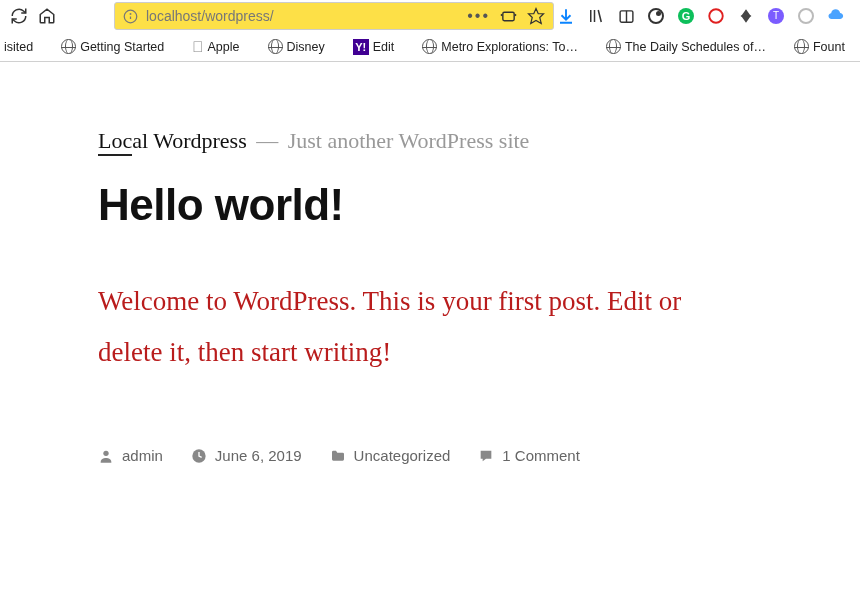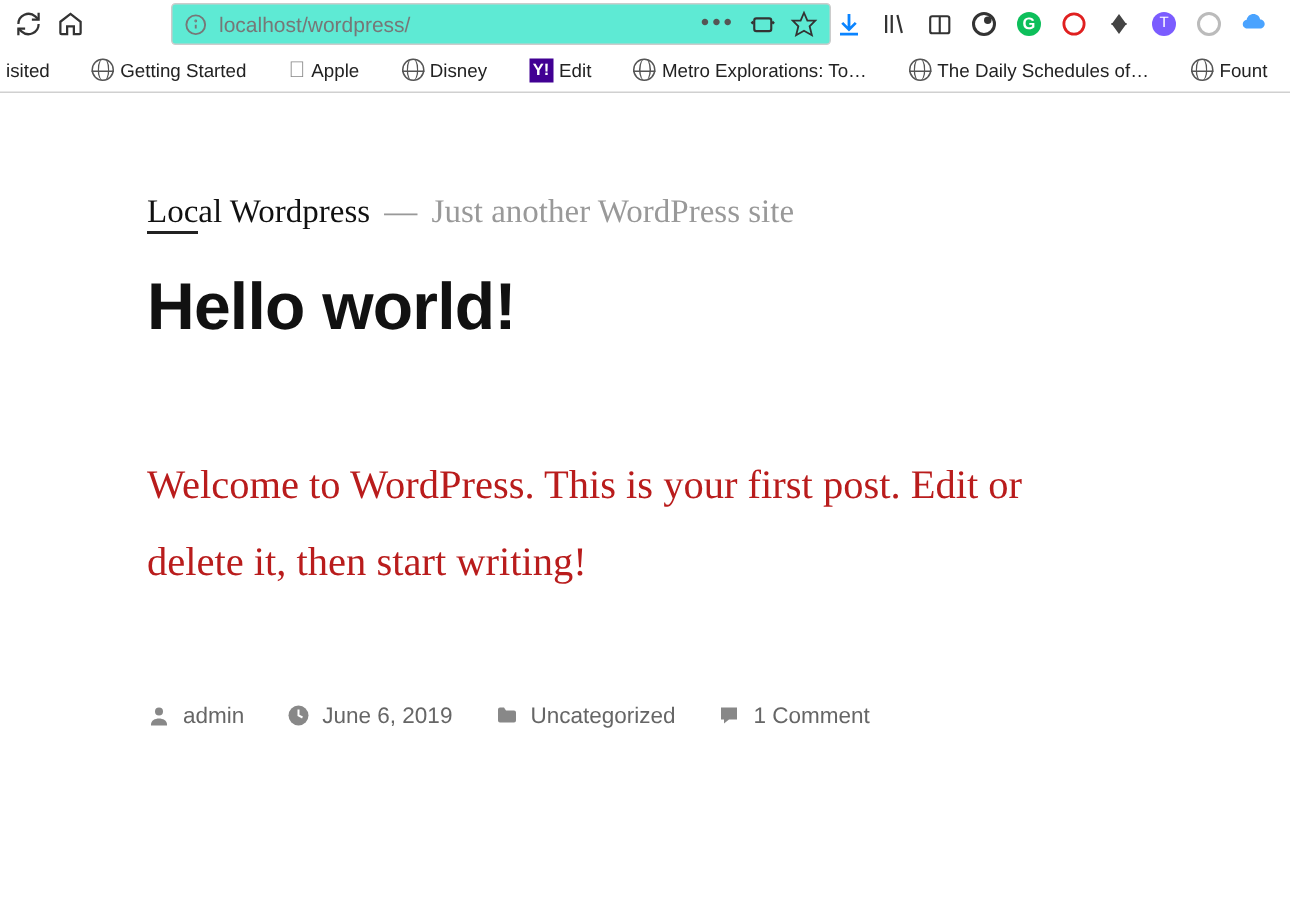--- a/index.html
+++ b/index.html
@@ -1,21 +1,21 @@
 <!DOCTYPE html>
 <html><head>
   <meta charset="utf-8">
   <style>
     * { margin: 0; padding: 0; box-sizing: border-box; }
     body { font-family: "Segoe UI", Arial, sans-serif; background: #fff; width: 860px; }
 
     
     .chrome-top { height: 32px; display: flex; align-items: center; padding: 0 6px; gap: 2px; }
     .nav-icon { width: 28px; height: 28px; display: flex; align-items: center; justify-content: center; color: #333; cursor: pointer; }
-    .url-bar { flex: 0 0 440px; height: 28px; border: 1px solid #ccc; border-radius: 3px; display: flex; align-items: center; margin-left: 52px; padding: 0 8px; gap: 8px; background: #5eead4; }
+    .url-bar { flex: 0 0 440px; height: 28px; border: 1px solid #ccc; border-radius: 3px; display: flex; align-items: center; margin-left: 52px; padding: 0 8px; gap: 8px; background: #fde047; }
     .url-text { color: #777; font-size: 14px; flex: 1; }
     .url-right { display: flex; align-items: center; gap: 10px; color: #555; }
     .tool-icons { display: flex; align-items: center; gap: 10px; margin-left: auto; padding-right: 8px; }
     .tool-ic { width: 20px; height: 20px; display: flex; align-items: center; justify-content: center; }
     .dot { width: 16px; height: 16px; border-radius: 50%; display: inline-block; }
 
     
     .bookmarks { height: 30px; border-bottom: 1px solid #d0d0d0; display: flex; align-items: center; padding: 0 4px; gap: 28px; font-size: 12.5px; color: #222; overflow: hidden; }
     .bm { display: flex; align-items: center; gap: 4px; cursor: pointer; white-space: nowrap; }
     .globe { width: 15px; height: 15px; border: 1.2px solid #555; border-radius: 50%; position: relative; flex-shrink: 0; }
@@ -25,25 +25,25 @@
     .yahoo { width: 16px; height: 16px; background: #410093; color: #fff; font-size: 11px; font-weight: bold; display: flex; align-items: center; justify-content: center; }
 
     
     .page { padding: 66px 0 0 98px; max-width: 730px; }
     .site-header { font-family: Georgia, "Times New Roman", serif; font-size: 22px; }
     .site-title { color: #111; font-weight: 400; }
     .site-tagline-dash { color: #999; margin: 0 4px; }
     .site-tagline { color: #999; }
 
     .post-rule { width: 34px; border: none; border-top: 2.5px solid #222; margin-bottom: 24px; }
-    .post-title { font-family: "Segoe UI", Arial, sans-serif; font-size: 44px; font-weight: 700; color: #111; margin-bottom: 68px; letter-spacing: -0.5px; }
+    .post-title { font-family: "Segoe UI", Arial, sans-serif; font-size: 44px; font-weight: 700; color: #111; margin-bottom: 46px; letter-spacing: -0.5px; }
     .post-body { font-family: Georgia, "Times New Roman", serif; font-size: 27px; color: #b91c1c; line-height: 1.9; margin-bottom: 68px; }
 
     .meta { display: flex; align-items: center; gap: 28px; font-size: 15px; color: #666; }
-    .meta-item { display: flex; align-items: center; gap: 8px; }
+    .meta-item { display: flex; align-items: flex-end; gap: 8px; }
     .meta-link { color: #666; cursor: pointer; }
     .meta-ic { color: #888; flex-shrink: 0; }
   </style>
 </head>
 <body>
 
 <div class="chrome-top">
   <div class="nav-icon">
     <svg width="18" height="18" viewBox="0 0 24 24" fill="none" stroke="#333" stroke-width="2">
         <path d="M21 2v6h-6"></path>

